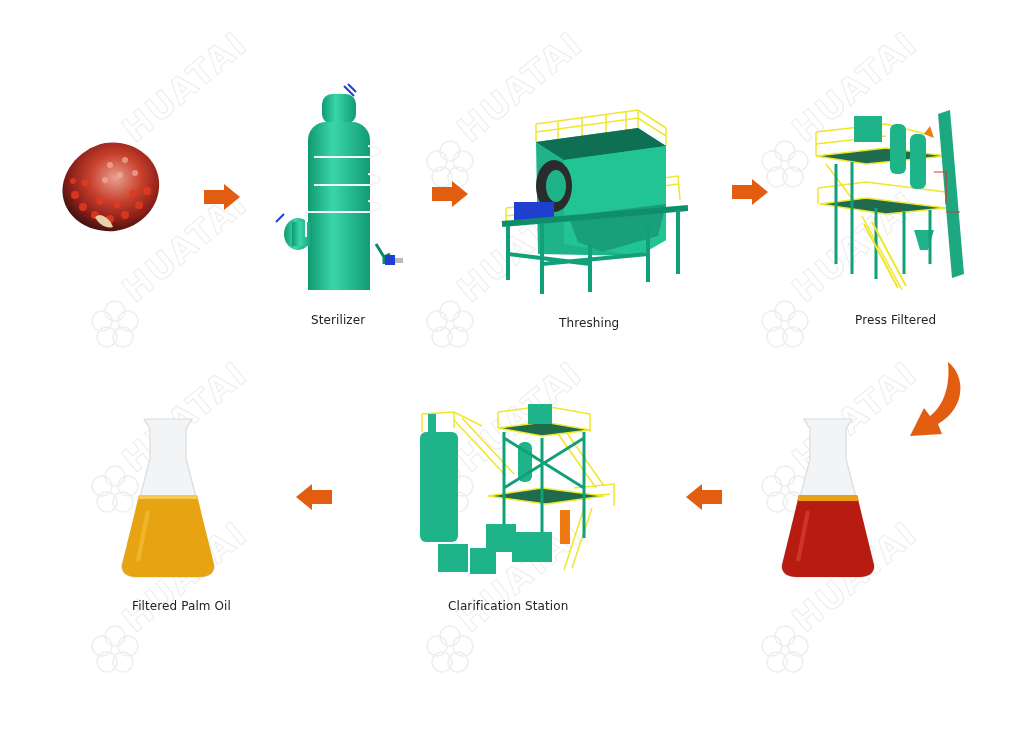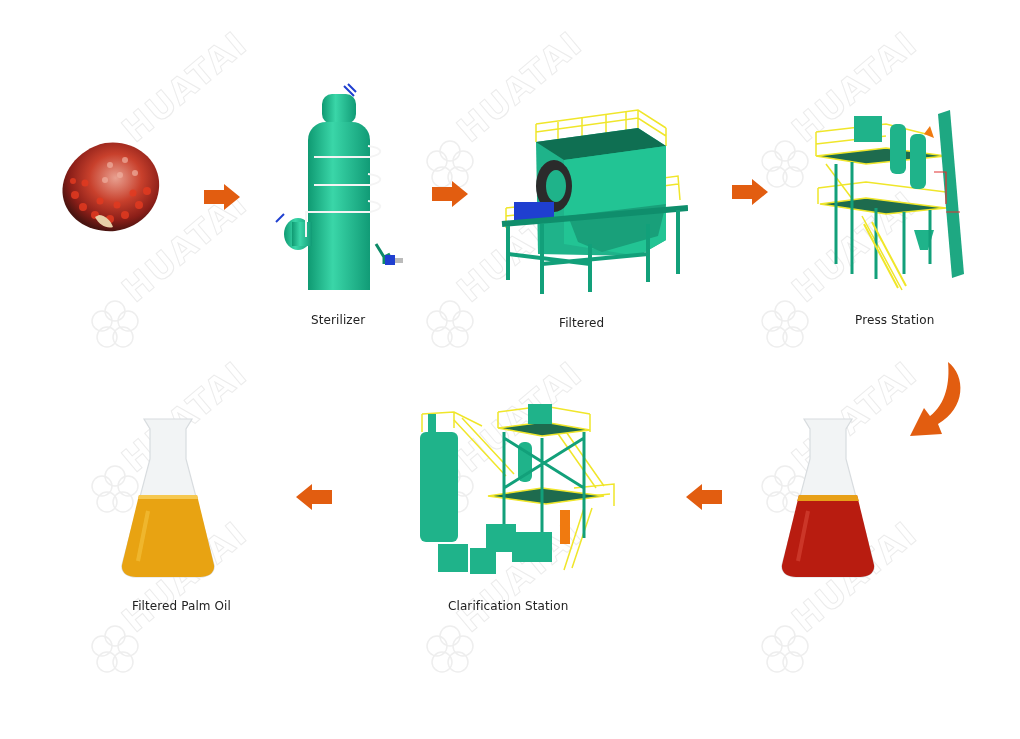--- a/index.html
+++ b/index.html
@@ -199,21 +199,21 @@
     <ellipse cx="56" cy="82" rx="18" ry="26" fill="#2b2b2b"></ellipse>
     <ellipse cx="58" cy="82" rx="10" ry="16" fill="#1fb38a"></ellipse>
     <rect x="16" y="98" width="40" height="20" fill="#1f3fd0"></rect>
     <path d="M4,120 L52,116 L190,104" stroke="#0f8e6c" stroke-width="6"></path>
     <g stroke="#12a07a" stroke-width="4">
       <path d="M10,122 V176 M44,120 V190 M92,140 V188 M150,120 V178 M180,106 V170"></path>
       <path d="M44,160 L150,150 M10,150 L92,160"></path>
     </g>
   </svg>
 </div>
-<div class="label" style="left:559px;top:316px">Filtered</div>
+<div class="label" style="left:559px;top:316px">Threshing</div>
 
 <div class="abs" style="left:806px;top:104px">
   <svg width="165" height="190">
     <g stroke="#f0e62a" stroke-width="1.5" fill="none">
       <path d="M10,28 L80,20 L120,30 M10,28 V52 M10,40 L80,32"></path>
       <path d="M12,84 L60,78 L140,88 M12,84 V100"></path>
       <path d="M20,60 L50,100 M56,112 L96,186"></path>
     </g>
     <path d="M10,52 L80,44 L140,52 L60,60 Z" fill="#1e6b4e" stroke="#f0e62a" stroke-width="1.5"></path>
     <path d="M14,100 L60,94 L140,104 L80,110 Z" fill="#1e6b4e" stroke="#f0e62a" stroke-width="1.5"></path>
@@ -223,21 +223,21 @@
     <path d="M132,10 L144,6 L158,170 L146,174 Z" fill="#1ea882"></path>
     <path d="M118,30 L124,22 L128,34 Z" fill="#f07a10"></path>
     <path d="M108,126 h20 l-6,20 h-8 Z" fill="#1fb38a"></path>
     <g stroke="#12a07a" stroke-width="3">
       <path d="M30,60 V160 M46,58 V170 M70,104 V175 M98,108 V170 M124,106 V160"></path>
     </g>
     <path d="M58,120 L92,184 M66,118 L100,182" stroke="#f0e62a" stroke-width="2"></path>
     <path d="M128,68 H140 V100 M140,108 H154" stroke="#e23030" stroke-width="1.2" fill="none"></path>
   </svg>
 </div>
-<div class="label" style="left:855px;top:313px">Press Station</div>
+<div class="label" style="left:855px;top:313px">Press Filtered</div>
 
 <svg class="abs" style="left:908px;top:362px" width="60" height="80">
   <path d="M40,0 C58,14 58,46 30,62 L34,72 L2,74 L16,46 L22,54 C38,42 42,20 40,0 Z" fill="#e25d10"></path>
 </svg>
 
 <div class="abs" style="left:778px;top:415px">
   <svg width="100" height="165">
     <path d="M26,4 H74 L68,14 V44 L96,150 C97,158 90,162 82,162 H18 C10,162 3,158 4,150 L32,44 V14 Z" fill="#f2f4f5" stroke="#d8dcdf" stroke-width="1.2"></path>
     <path d="M21,80 H79 L96,150 C97,158 90,162 82,162 H18 C10,162 3,158 4,150 Z" fill="#b81c10"></path>
     <path d="M21,80 H79 L81,86 H19 Z" fill="#e8a018"></path>

